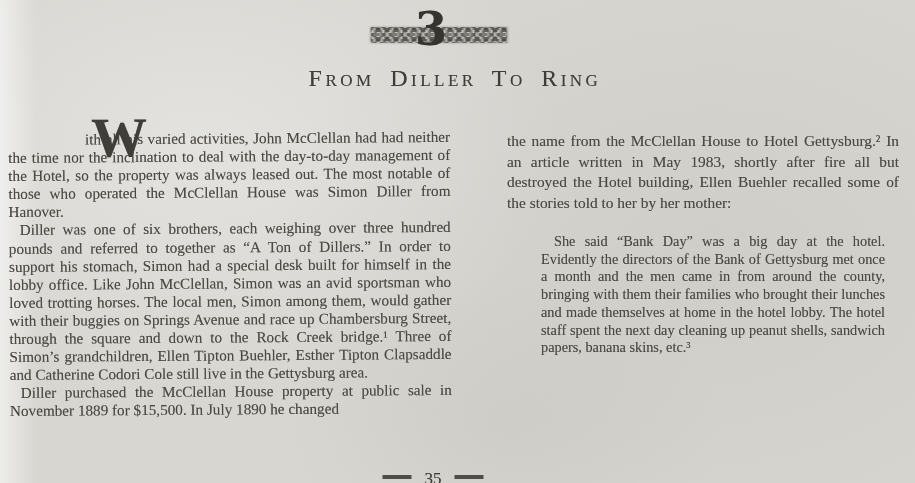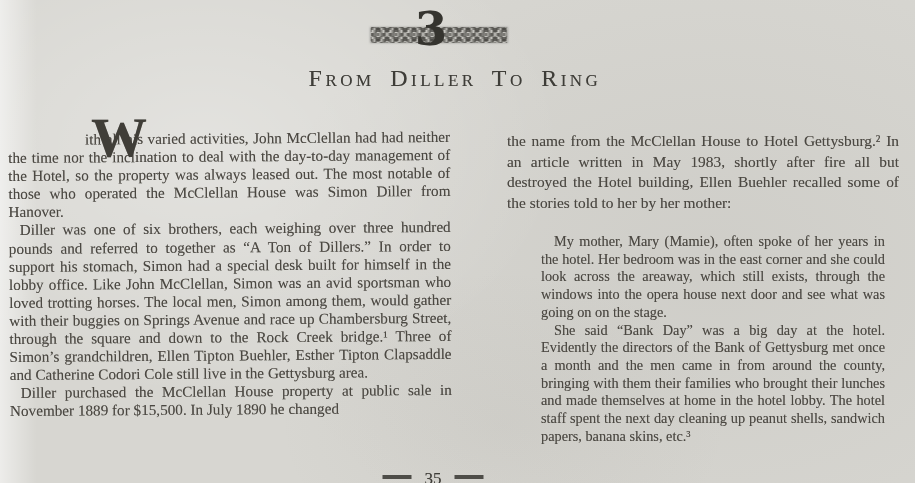--- a/index.html
+++ b/index.html
@@ -140,21 +140,20 @@
 
   <section class="col col-left">
     <p class="first-para"><span class="raised-initial">W</span><span>ith all his varied activities, John McClellan had had neither the time nor the inclination to deal with the day-to-day management of the Hotel, so the property was always leased out. The most notable of those who operated the McClellan House was Simon Diller from Hanover.</span></p>
     <p class="indent">Diller was one of six brothers, each weighing over three hundred pounds and referred to together as “A Ton of Dillers.” In order to support his stomach, Simon had a special desk built for himself in the lobby office. Like John McClellan, Simon was an avid sportsman who loved trotting horses. The local men, Simon among them, would gather with their buggies on Springs Avenue and race up Chambersburg Street, through the square and down to the Rock Creek bridge.¹ Three of Simon’s grandchildren, Ellen Tipton Buehler, Esther Tipton Clapsaddle and Catherine Codori Cole still live in the Gettysburg area.</p>
     <p class="indent">Diller purchased the McClellan House property at public sale in November 1889 for $15,500. In July 1890 he changed</p>
   </section>
 
   <section class="col col-right">
     <p>the name from the McClellan House to Hotel Gettysburg.² In an article written in May 1983, shortly after fire all but destroyed the Hotel building, Ellen Buehler recalled some of the stories told to her by her mother:</p>
     <blockquote class="quote">
-      <p>My mother, Mary (Mamie), often spoke of her years in the hotel. Her bedroom was in the east corner and she could look across the areaway, which still exists, through the windows into the opera house next door and see what was going on on the stage.</p>
       <p>She said “Bank Day” was a big day at the hotel. Evidently the directors of the Bank of Gettysburg met once a month and the men came in from around the county, bringing with them their families who brought their lunches and made themselves at home in the hotel lobby. The hotel staff spent the next day cleaning up peanut shells, sandwich papers, banana skins, etc.³</p>
     </blockquote>
   </section>
 
   <footer class="page-footer">
     <span class="rule"></span>
     <span class="folio">35</span>
     <span class="rule"></span>
   </footer>
 

